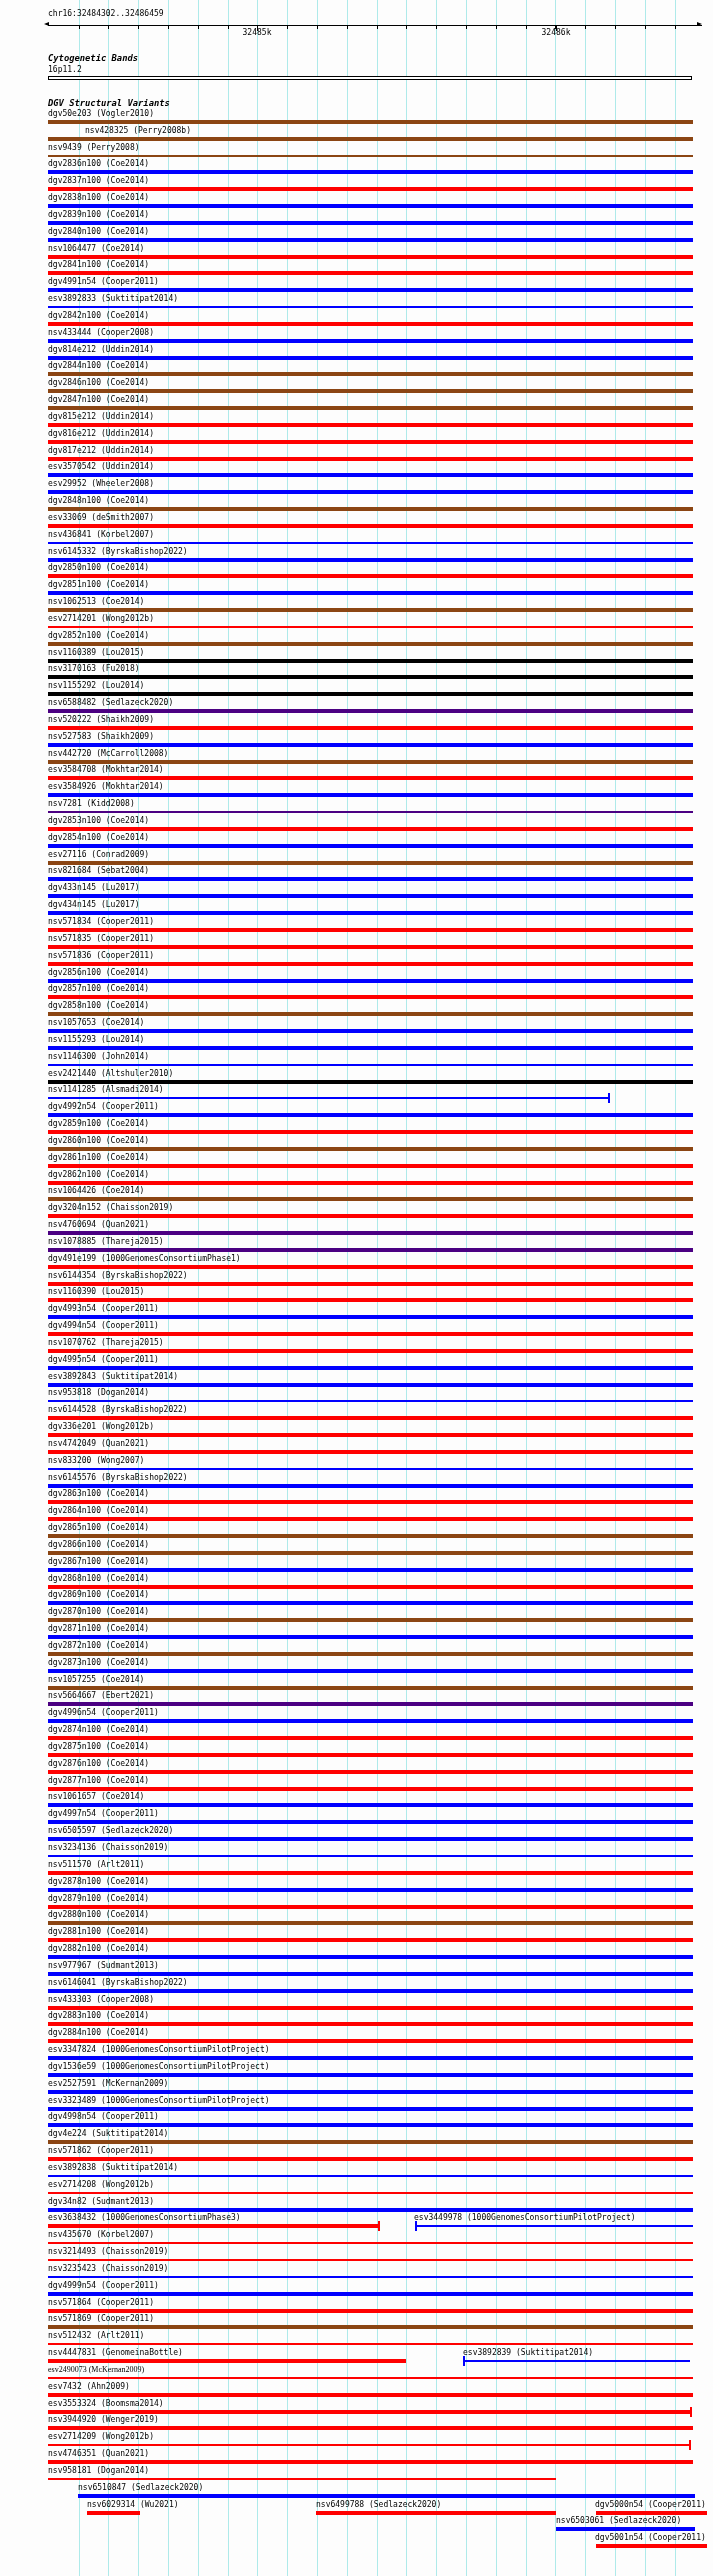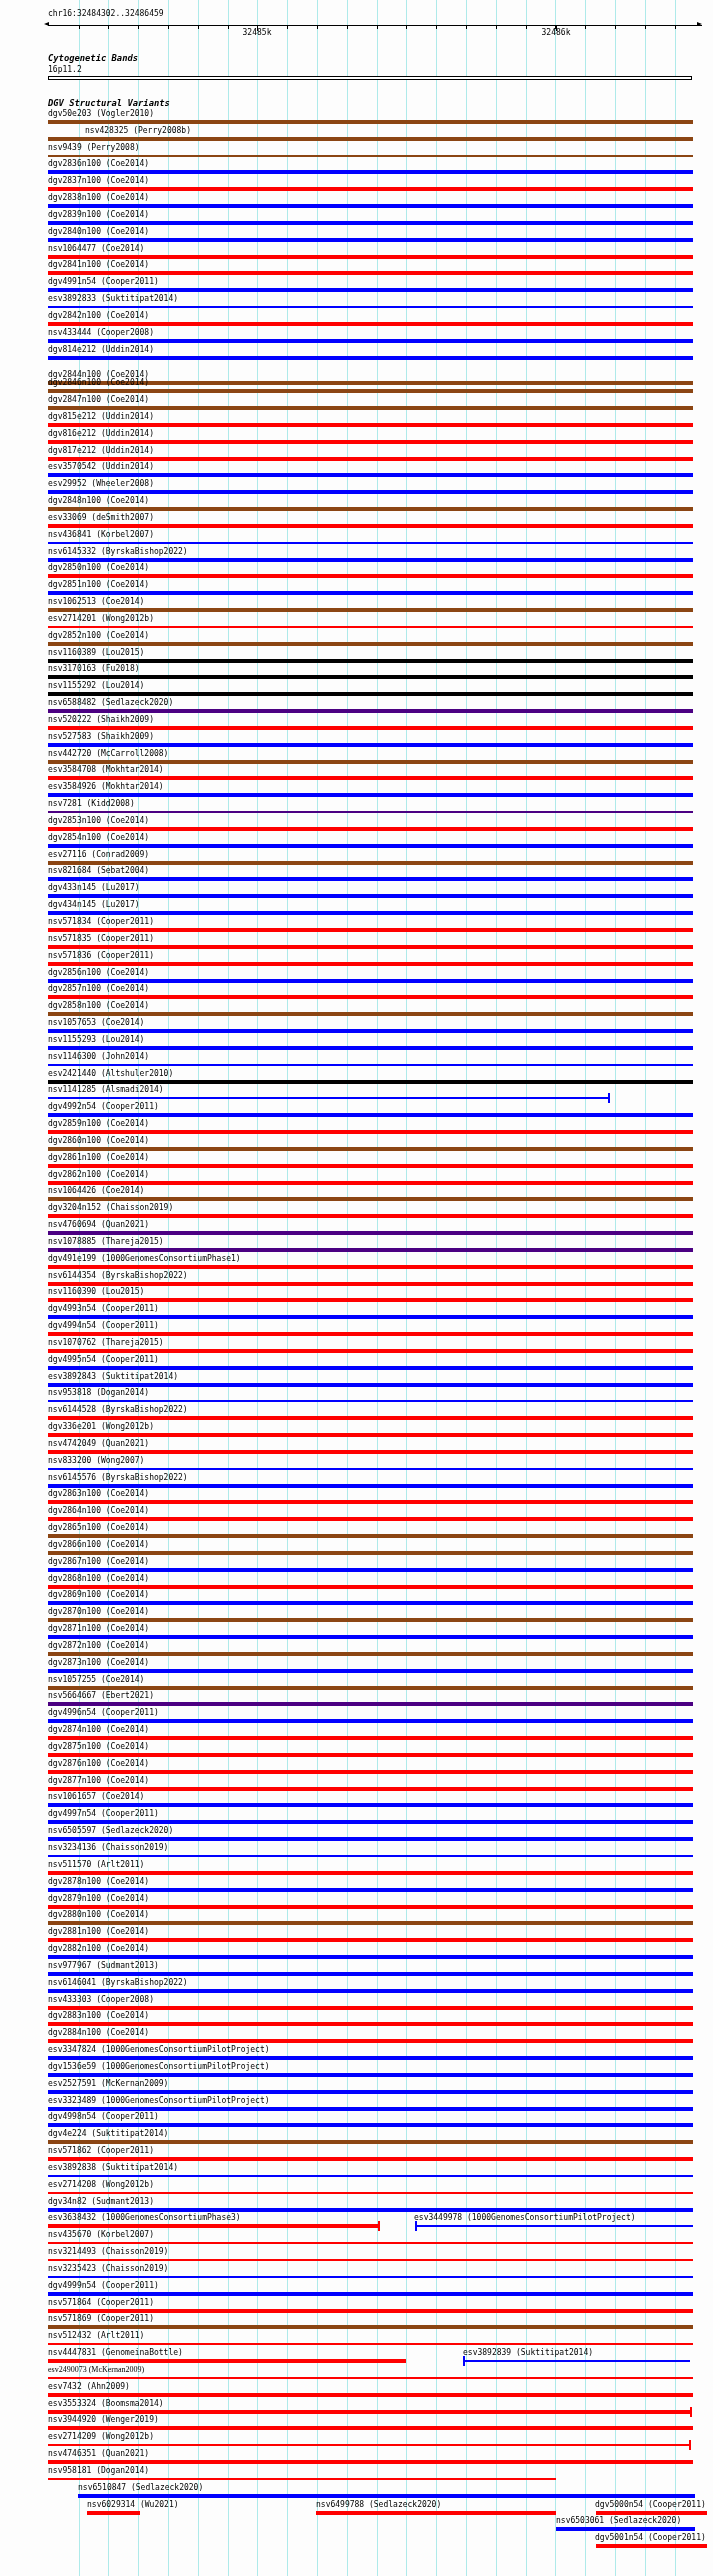--- a/index.html
+++ b/index.html
@@ -151,21 +151,21 @@
         <div class="variant-bar box" style="left: 48px; width: 645px; background: rgb(255, 0, 0);"></div>
       </div>
       <div class="variant-row" style="top: 329px;">
         <span class="variant-label" style="left: 48px;">nsv433444 (Cooper2008)</span>
         <div class="variant-bar box" style="left: 48px; width: 645px; background: rgb(0, 0, 255);"></div>
       </div>
       <div class="variant-row" style="top: 346px;">
         <span class="variant-label" style="left: 48px;">dgv814e212 (Uddin2014)</span>
         <div class="variant-bar box" style="left: 48px; width: 645px; background: rgb(0, 0, 255);"></div>
       </div>
-      <div class="variant-row" style="top: 362px; margin-top: 9px;">
+      <div class="variant-row" style="top: 362px;">
         <span class="variant-label" style="left: 48px;">dgv2844n100 (Coe2014)</span>
         <div class="variant-bar box" style="left: 48px; width: 645px; background: rgb(139, 69, 19);"></div>
       </div>
       <div class="variant-row" style="top: 379px;">
         <span class="variant-label" style="left: 48px;">dgv2846n100 (Coe2014)</span>
         <div class="variant-bar box" style="left: 48px; width: 645px; background: rgb(139, 69, 19);"></div>
       </div>
       <div class="variant-row" style="top: 396px;">
         <span class="variant-label" style="left: 48px;">dgv2847n100 (Coe2014)</span>
         <div class="variant-bar box" style="left: 48px; width: 645px; background: rgb(139, 69, 19);"></div>

